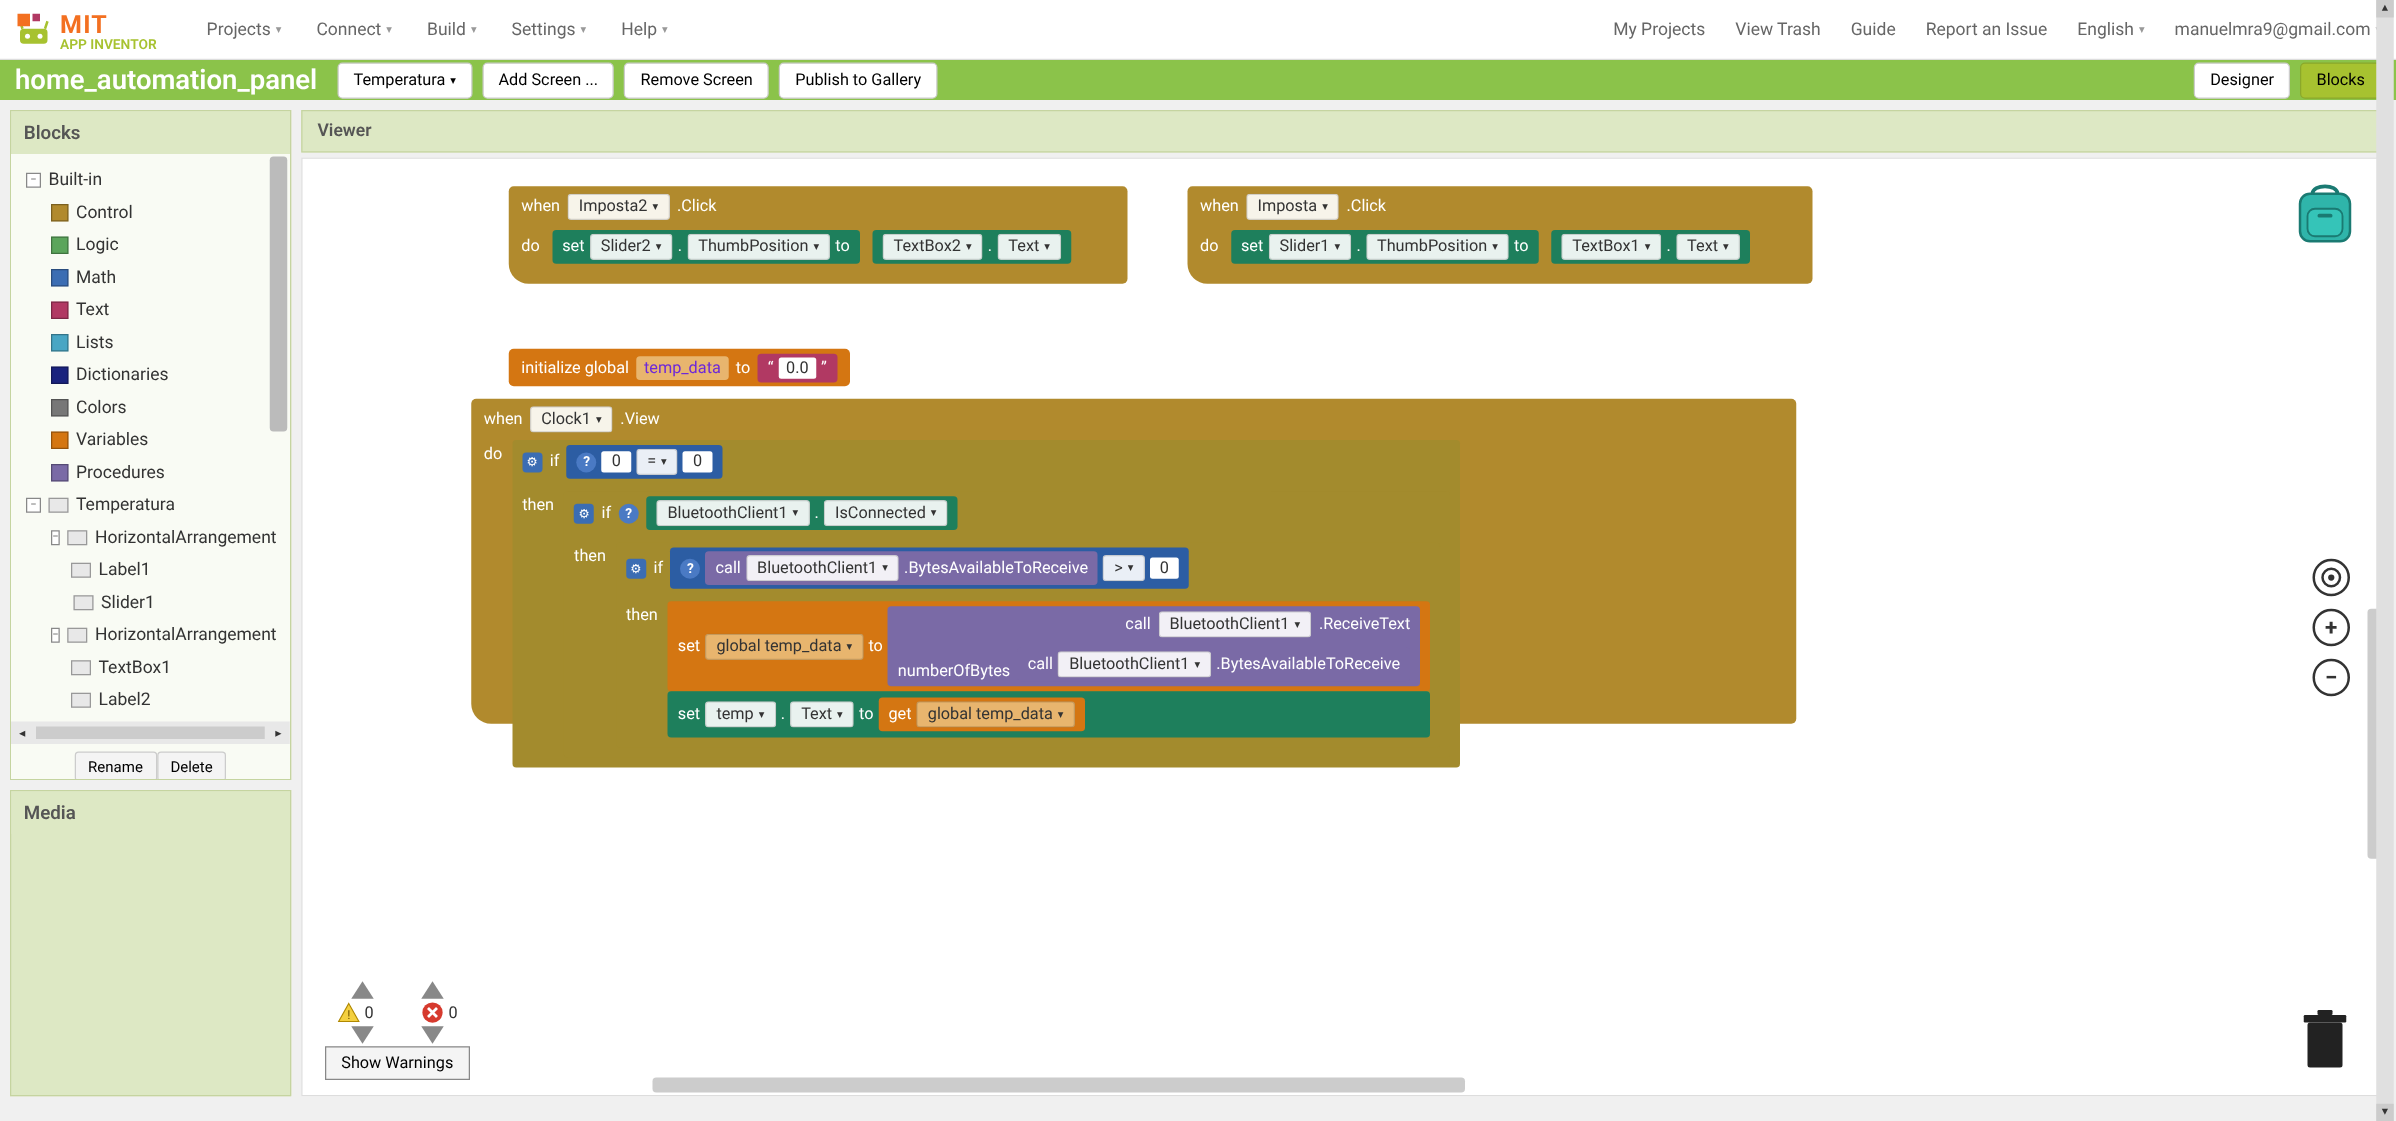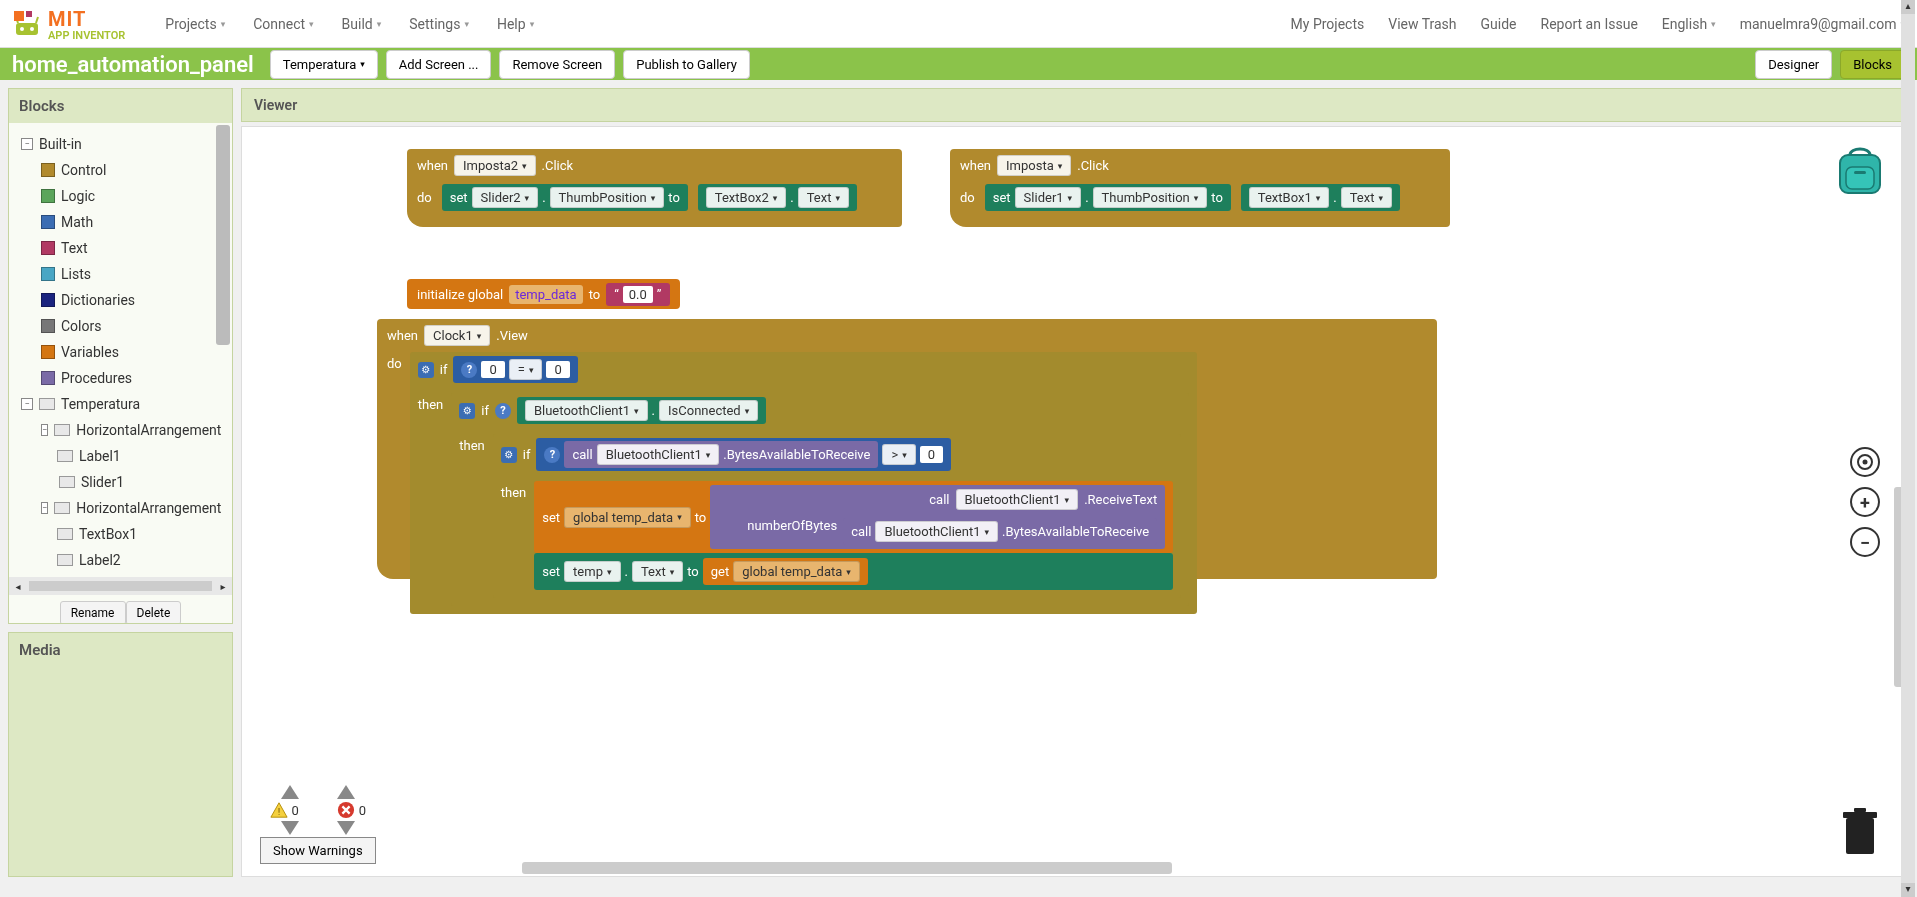--- a/index.html
+++ b/index.html
@@ -350,21 +350,21 @@
                           <div class="pill orange" style="padding:4px 8px;">
                             <span>set</span>
                             <span class="dd" style="background:#e8b56e;">global temp_data</span>
                             <span>to</span>
                             <span class="pill purple" style="flex-direction:column;align-items:flex-end;padding:4px 8px;">
                               <span style="display:flex;gap:6px;align-items:center;">
                                 <span>call</span>
                                 <span class="dd">BluetoothClient1</span>
                                 <span>.ReceiveText</span>
                               </span>
-                              <span style="display:flex;gap:6px;align-items:flex-start;margin-top:4px;margin-left:29px;">
+                              <span style="display:flex;gap:6px;align-items:flex-end;margin-top:4px;">
                                 <span>numberOfBytes</span>
                                 <span class="pill purple">
                                   <span>call</span>
                                   <span class="dd">BluetoothClient1</span>
                                   <span>.BytesAvailableToReceive</span>
                                 </span>
                               </span>
                             </span>
                           </div>
 

